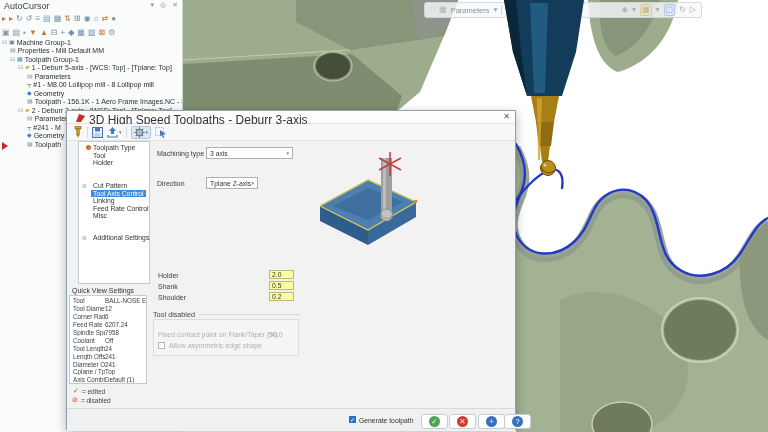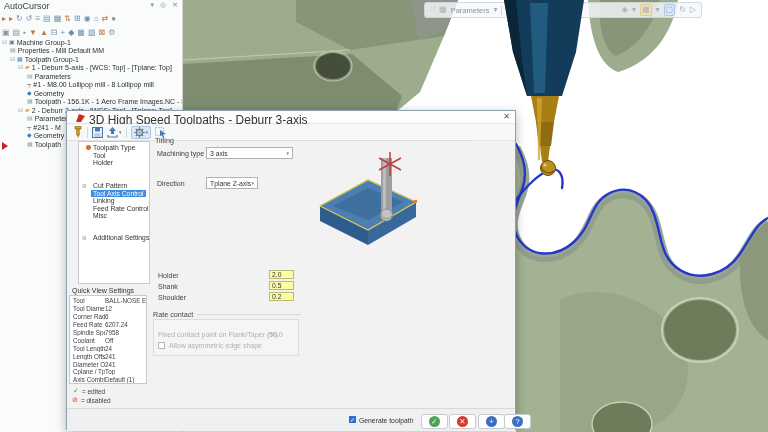--- a/index.html
+++ b/index.html
@@ -388,24 +388,20 @@
     </div>
     <div class="legend" style="left:6px;top:276px">
       <span class="lg-green">✓</span>
       <span>= edited</span>
     </div>
     <div class="legend" style="left:5px;top:285px">
       <span class="lg-red">⊘</span>
       <span>= disabled</span>
     </div>
 
-    <div class="ghead" style="left:88px;top:25px;width:316px">
-      <span>Tilting</span>
-        <span class="gline" style="flex:1"></span>
-    </div>
     <span class="flabel" style="left:90px;top:39px">Machining type</span>
     <div class="combo" style="left:139px;top:36px;width:87px">
       <span>3 axis</span>
       <span class="caret">▾</span>
     </div>
     <span class="flabel" style="left:90px;top:69px">Direction</span>
     <div class="combo" style="left:139px;top:66px;width:52px">
       <span>Tplane Z-axis</span>
       <span class="caret">▾</span>
     </div>
@@ -442,21 +438,21 @@
     <span class="flabel" style="left:91px;top:172px">Shank</span>
     <div class="yfield" style="left:202px;top:170px">
         <span>0.5</span>
       </div>
     <span class="flabel" style="left:91px;top:183px">Shoulder</span>
     <div class="yfield" style="left:202px;top:181px">
         <span>0.2</span>
       </div>
 
     <div class="ghead" style="left:86px;top:199px;width:148px">
-      <span>Rate contact</span>
+      <span>Tool disabled</span>
         <span class="gline" style="flex:1"></span>
     </div>
     <div class="tc-box"></div>
     <span class="flabel grayed" style="left:91px;top:220px">Fixed contact point on Flank/Taper (%)</span>
     <span class="flabel grayed" style="left:202px;top:220px">50.0</span>
     <div class="cbx" style="left:91px;top:231px"></div>
     <span class="flabel grayed" style="left:102px;top:231px">Allow asymmetric edge shape</span>
 
     <div class="dlg-footer">
       <div class="cbx checked" style="left:282px;top:7px">✓</div>

